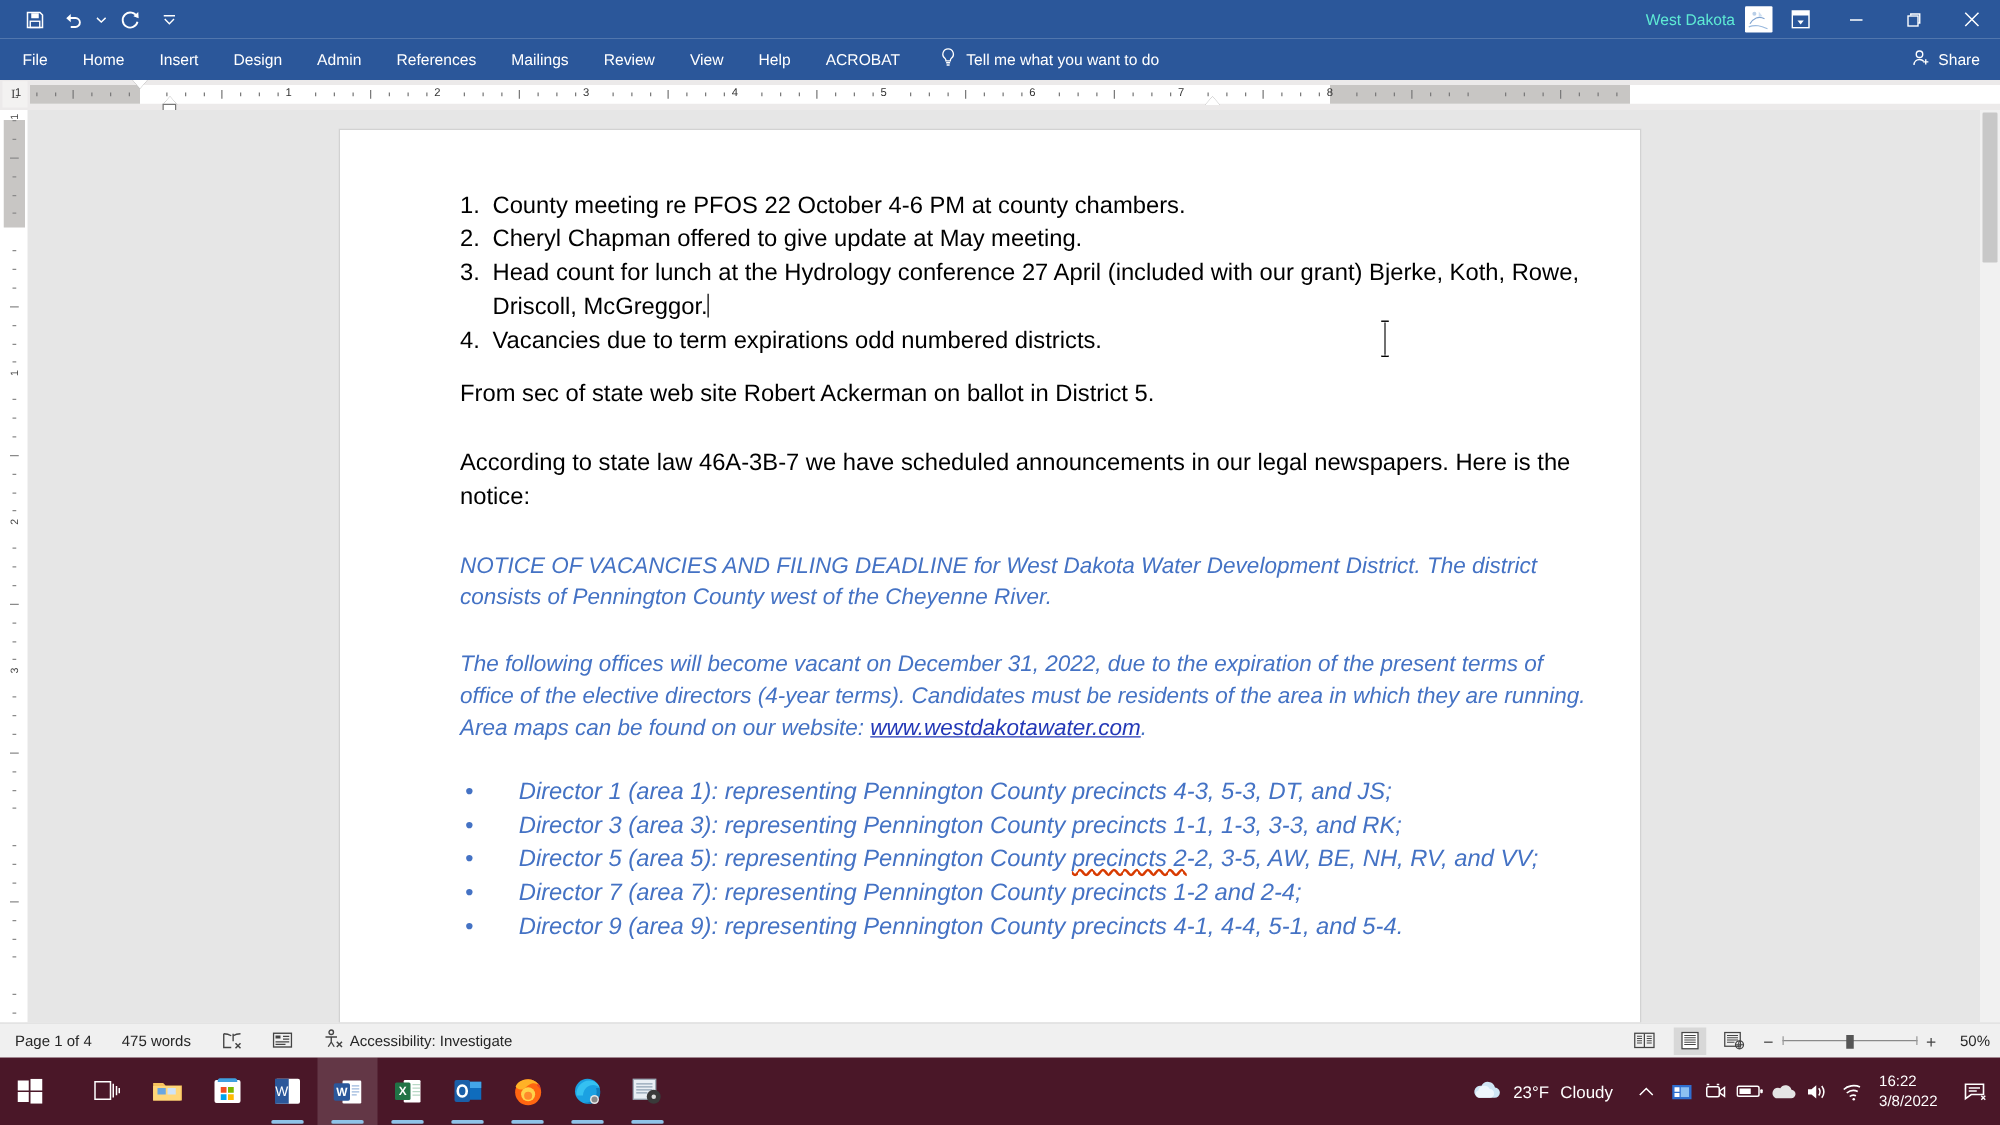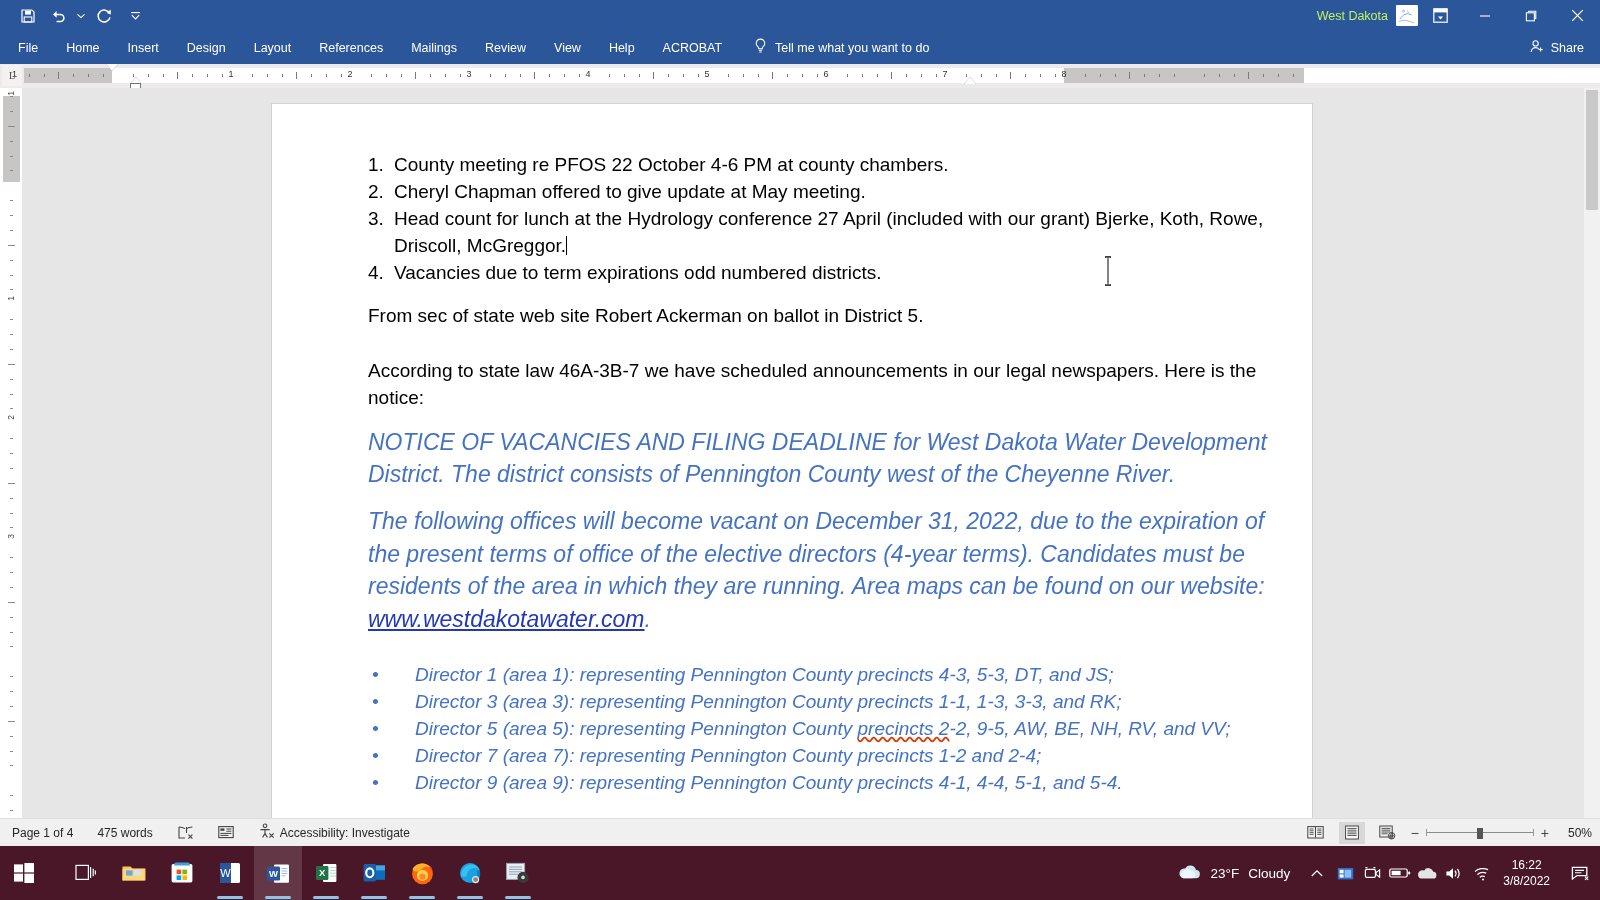--- a/index.html
+++ b/index.html
@@ -25,21 +25,21 @@
   .qat-btn svg { display: block; }
   .qat-caret { width: 14px; height: 26px; display: flex; align-items: center; justify-content: center; }
   .title-center {
     position: absolute; left: 0; right: 0; text-align: center;
     font-size: 12.5px; color: #ffffff; pointer-events: none;
   }
   .title-right {
     position: absolute; right: 0; top: 0; height: 31px;
     display: flex; align-items: center; gap: 0;
   }
-  .acct-name { font-size: 12.5px; color: #bef264; margin-right: 8px; }
+  .acct-name { font-size: 12.5px; color: #5eead4; margin-right: 8px; }
   .acct-pic {
     width: 22px; height: 21px; background: #ffffff; border-radius: 1px;
     display: flex; align-items: center; justify-content: center;
     font-size: 6px; color: #5a7fb5; overflow: hidden; line-height: 1.05;
     text-align: center;
   }
   .ribbon-display {
     width: 44px; height: 31px; display: flex; align-items: center; justify-content: center;
   }
   .wbtn {
@@ -138,22 +138,22 @@
   }
   .numlist { list-style: none; font-size: 19px; line-height: 1.42; }
   .numlist li { display: flex; align-items: flex-start; }
   .numlist .marker { width: 26px; flex: 0 0 26px; }
   .numlist .content { flex: 1; }
   .para {
     font-size: 19px; line-height: 1.42; margin-top: 16px;
   }
   .para.spaced { margin-top: 28px; }
   .notice {
-    font-size: 23px; line-height: 1.42; color: #4472c4;
-    font-style: italic; margin-top: 14px;
+    font-size: 18px; line-height: 1.42; color: #4472c4;
+    font-style: italic; margin-top: 28px;
   }
   .notice a, .weblink {
     color: #2338b7; text-decoration: underline; font-style: italic;
   }
   .bullets { margin-top: 26px; }
   .bullet-line {
     font-size: 19px; line-height: 1.42; color: #4472c4; font-style: italic;
     display: flex; align-items: flex-start;
   }
   .bullet-line .dot { width: 47px; flex: 0 0 47px; padding-left: 4px; }
@@ -229,21 +229,21 @@
   .tb-icon.active::after, .tb-icon.running::after {
     content: ''; position: absolute; bottom: 1px; left: 11px; width: 26px; height: 3px;
     background: #8fc4e8; border-radius: 2px;
   }
   .tray {
     position: absolute; right: 0; height: 54px; display: flex; align-items: center; gap: 0;
   }
   .weather { display: flex; align-items: center; gap: 9px; font-size: 13.5px; padding: 0 12px; }
   .tray-ico { width: 27px; height: 54px; display: flex; align-items: center; justify-content: center; }
   .clock {
-    display: flex; flex-direction: column; align-items: center; justify-content: center;
+    display: flex; flex-direction: column; align-items: flex-start; justify-content: center;
     font-size: 12px; line-height: 1.35; padding: 0 10px 0 6px;
   }
   .notif { width: 40px; height: 54px; display: flex; align-items: center; justify-content: center; }
 </style>
 </head>
 <body>
 
 <div id="app">
 
   <div class="titlebar">
@@ -316,21 +316,21 @@
           </svg>
       </div>
     </div>
   </div>
 
   <div class="tabbar">
     <div class="tab">File</div>
     <div class="tab">Home</div>
     <div class="tab">Insert</div>
     <div class="tab">Design</div>
-    <div class="tab">Layout</div>
+    <div class="tab">Admin</div>
     <div class="tab">References</div>
     <div class="tab">Mailings</div>
     <div class="tab">Review</div>
     <div class="tab">View</div>
     <div class="tab">Help</div>
     <div class="tab">ACROBAT</div>
 
     <div class="tellme">
       <span>
         <svg width="13" height="16" viewBox="0 0 13 16">
@@ -541,21 +541,21 @@
           <div class="bullet-line">
             <span class="dot">•</span>
             <span class="btext">Director 1 (area 1): representing Pennington County precincts 4-3, 5-3, DT, and JS;</span>
           </div>
           <div class="bullet-line">
             <span class="dot">•</span>
             <span class="btext">Director 3 (area 3): representing Pennington County precincts 1-1, 1-3, 3-3, and RK;</span>
           </div>
           <div class="bullet-line">
             <span class="dot">•</span>
-            <span class="btext"><span>Director 5 (area 5): representing Pennington County </span><span class="misspell">precincts 2</span><span>-2, 9-5, AW, BE, NH, RV, and VV;</span></span>
+            <span class="btext"><span>Director 5 (area 5): representing Pennington County </span><span class="misspell">precincts 2</span><span>-2, 3-5, AW, BE, NH, RV, and VV;</span></span>
           </div>
           <div class="bullet-line">
             <span class="dot">•</span>
             <span class="btext">Director 7 (area 7): representing Pennington County precincts 1-2 and 2-4;</span>
           </div>
           <div class="bullet-line">
             <span class="dot">•</span>
             <span class="btext">Director 9 (area 9): representing Pennington County precincts 4-1, 4-4, 5-1, and 5-4.</span>
           </div>
         </div>

